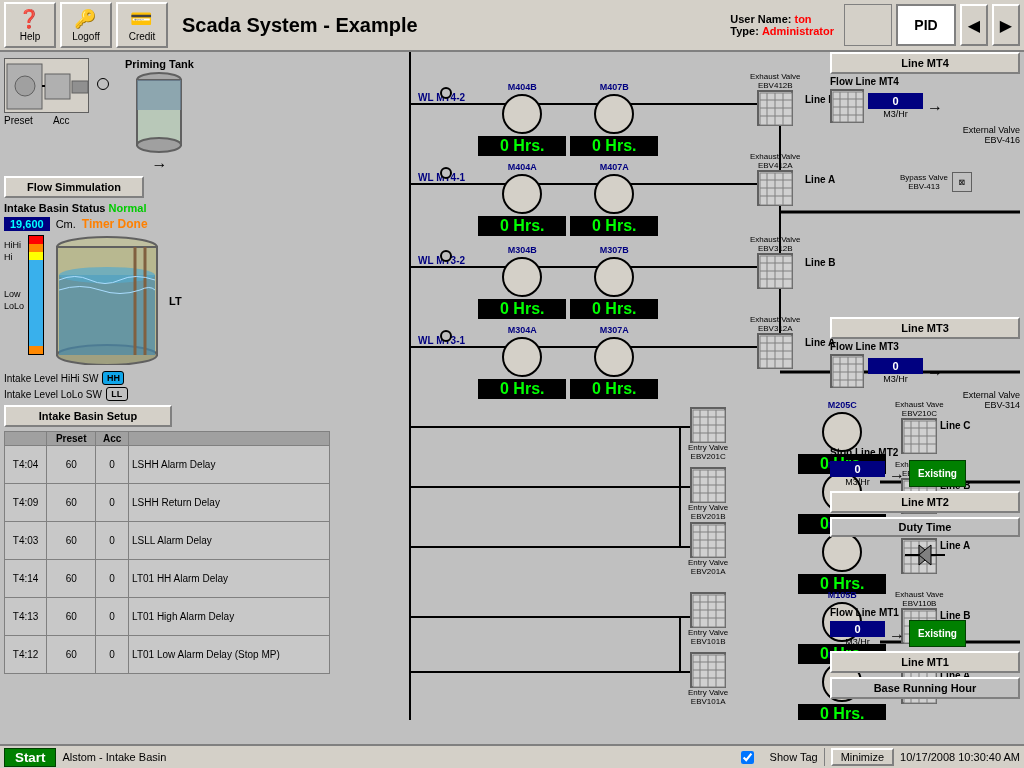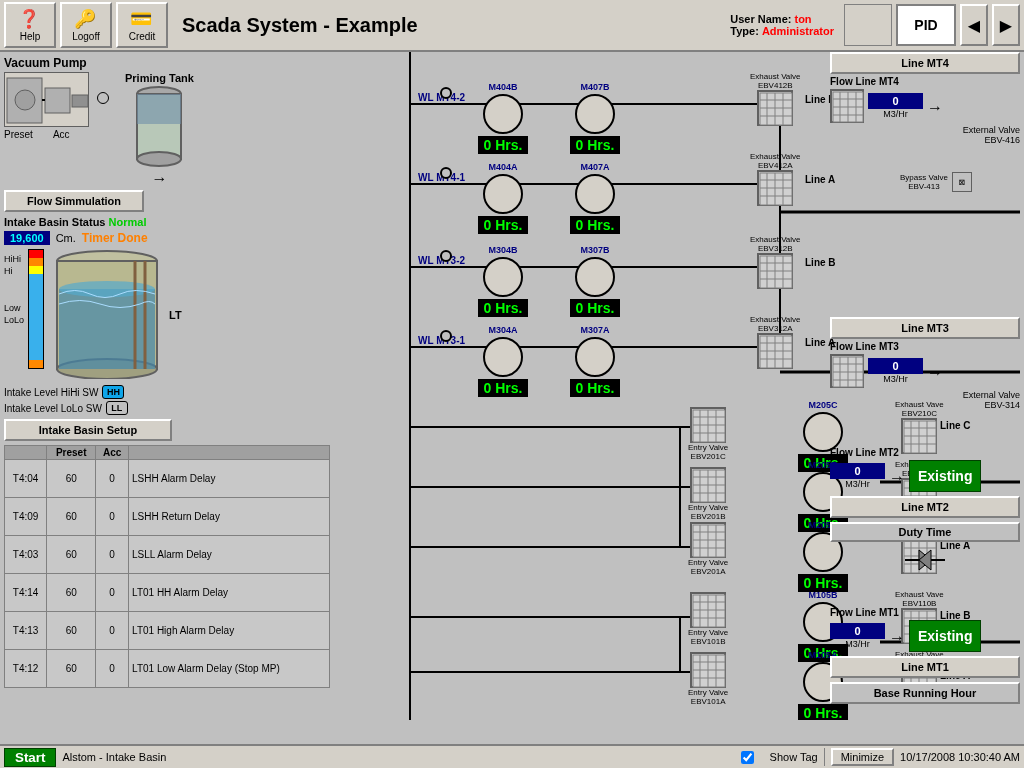--- a/index.html
+++ b/index.html
@@ -47,22 +47,22 @@
       background: #d4d0c8; border: 2px solid; border-color: #ffffff #808080 #808080 #ffffff;
       padding: 3px 8px; cursor: pointer; font-size: 11px; font-weight: bold;
     }
 
     
     .status-normal { color: #00cc00; font-weight: bold; }
     .status-value { background: #000080; color: #00ffff; padding: 1px 6px; font-weight: bold; display: inline-block; }
     .timer-done { color: #ff8000; font-weight: bold; font-size: 12px; }
     
     .hrs-display {
-      background: #000; color: #00ff00; font-weight: bold; font-size: 14px;
-      padding: 1px 4px; text-align: center; display: inline-block; min-width: 50px;
+      background: #000; color: #00ff00; font-weight: bold; font-size: 16px;
+      padding: 1px 22px; text-align: center; display: inline-block; min-width: 50px;
     }
     
     .flow-display {
       background: #000080; color: #ffffff; font-weight: bold; text-align: center;
       padding: 2px 6px; min-width: 50px; display: inline-block;
     }
 
     
     .alarm-table { width: 100%; border-collapse: collapse; font-size: 10px; }
     .alarm-table th { background: #a0a0a0; border: 1px solid #808080; padding: 1px 3px; text-align: center; }
@@ -87,21 +87,21 @@
     
     .grid-valve {
       width: 36px; height: 36px; border: 2px solid #606060; background: #d0d0d0;
     }
     
     
     #pipe-svg { position: absolute; top: 0; left: 0; width: 100%; height: 100%; pointer-events: none; }
     
     .existing-btn {
       background: #008000; color: #ffffff; border: 1px solid #004000;
-      padding: 7px 8px; font-size: 14px; font-weight: bold; cursor: pointer;
+      padding: 7px 8px; font-size: 10px; font-weight: bold; cursor: pointer;
     }
     .duty-time-btn {
       background: #c0c0c0; border: 2px solid; border-color: #ffffff #808080 #808080 #ffffff;
       padding: 2px 10px; font-weight: bold; font-size: 11px; cursor: pointer; width: 100%;
       text-align: center;
     }
     .base-running-btn {
       background: #c0c0c0; border: 2px solid; border-color: #ffffff #808080 #808080 #ffffff;
       padding: 3px 10px; font-weight: bold; font-size: 11px; cursor: pointer; width: 100%;
       text-align: center;
@@ -147,21 +147,20 @@
   <div class="blank-box"></div>
   <div class="pid-box">PID</div>
   <div class="nav-btn">◀</div>
   <div class="nav-btn">▶</div>
 </div>
 
 <div id="main" style="position:relative; height:692px;">
 
   <div id="left-panel" style="width:330px; background:#c0c0c0; border-right:1px solid #808080; padding:4px; overflow:hidden; position:absolute; left:0; top:0; bottom:24px;">
 
-    <div style="font-weight:bold; font-size:12px;">Vacuum Pump</div>
 
     <div style="display:flex; align-items:flex-start; gap:8px; margin:2px 0;">
 
       <div style="position:relative;">
         <div style="width:85px; height:55px; border:1px solid #606060; background:#d4d0c8; position:relative; overflow:hidden;">
           
           <svg width="85" height="55" viewBox="0 0 85 55">
             <rect x="2" y="5" width="35" height="45" fill="#b0b0b0" stroke="#606060" stroke-width="1"></rect>
             <rect x="40" y="15" width="25" height="25" fill="#b0b0b0" stroke="#606060" stroke-width="1"></rect>
             <rect x="67" y="22" width="16" height="12" fill="#909090" stroke="#606060" stroke-width="1"></rect>
@@ -739,21 +738,21 @@
           <div style="display:flex; flex-direction:column; align-items:center;">
             <div class="flow-display" style="background:#000080; color:#fff; min-width:55px; text-align:center; font-weight:bold;">0</div>
             <div style="font-size:9px;">M3/Hr</div>
           </div>
           <div style="font-size:16px; font-weight:bold;">→</div>
         </div>
         <div style="font-size:9px; text-align:right;">External Valve<br>EBV-314</div>
       </div>
 
       <div style="position:absolute; right:4px; top:395px; width:190px;">
-        <div style="font-weight:bold; font-size:10px; margin-bottom:2px;">Flow Line MT2</div>
+        <div style="font-weight:bold; font-size:10px; margin-bottom:2px;">Stop Line MT2</div>
         <div style="display:flex; align-items:center; gap:4px; margin-bottom:4px;">
           <div style="display:flex; flex-direction:column; align-items:center;">
             <div class="flow-display" style="background:#000080; color:#fff; min-width:55px; text-align:center; font-weight:bold;">0</div>
             <div style="font-size:9px;">M3/Hr</div>
           </div>
           <div style="font-size:16px; font-weight:bold;">→</div>
           <button class="existing-btn">Existing</button>
         </div>
         <div style="background:#d4d0c8; border:2px solid; border-color:#ffffff #808080 #808080 #ffffff; padding:3px 8px; font-weight:bold; font-size:11px; text-align:center; margin-bottom:4px;">Line MT2</div>
         <button class="duty-time-btn">Duty Time</button>

